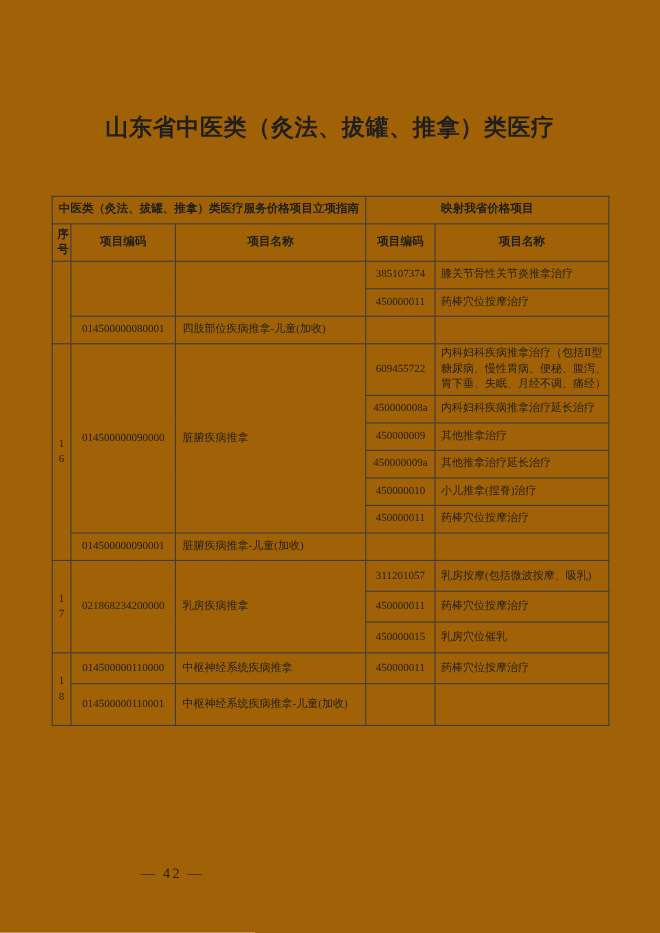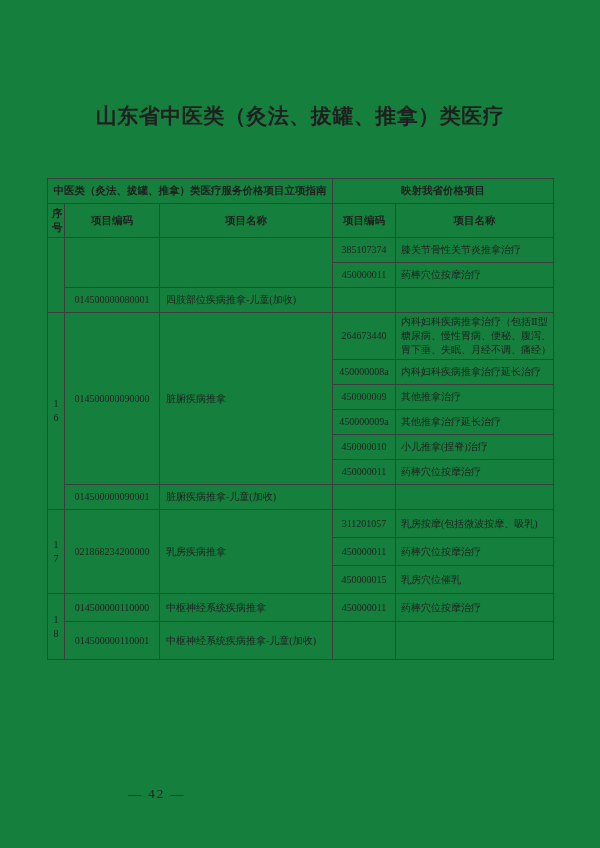--- a/index.html
+++ b/index.html
@@ -1,20 +1,20 @@
 <!DOCTYPE html>
 <html><head>
 <meta charset="utf-8">
 <style>
   html,body{margin:0;padding:0;background:#e8e8e8;}
   .page{
     position:relative;
     width:600px;height:848px;
     margin:0 auto;
-    background:#15803d;
+    background:#a16207;
     font-family:"Liberation Serif","DejaVu Serif",serif;
     color:#1f1f1f;
     overflow:hidden;
   }
   .doc-title{
     margin:98px 40px 8px 40px;
     text-align:center;
     font-size:21px;
     font-weight:bold;
     line-height:36px;
@@ -105,21 +105,21 @@
       <td class="code">014500000080001</td>
       <td class="name">四肢部位疾病推拿-儿童(加收)</td>
       <td class="code"></td>
       <td class="name-r"></td>
     </tr>
 
     <tr>
       <td class="seq" rowspan="7">16</td>
       <td class="code" rowspan="6">014500000090000</td>
       <td class="name" rowspan="6">脏腑疾病推拿</td>
-      <td class="code">264673440</td>
+      <td class="code">609455722</td>
       <td class="name-r">内科妇科疾病推拿治疗（包括Ⅱ型糖尿病、慢性胃病、便秘、腹泻、胃下垂、失眠、月经不调、痛经）</td>
     </tr>
     <tr class="row">
       <td class="code">450000008a</td>
       <td class="name-r">内科妇科疾病推拿治疗延长治疗</td>
     </tr>
     <tr class="row">
       <td class="code">450000009</td>
       <td class="name-r">其他推拿治疗</td>
     </tr>

